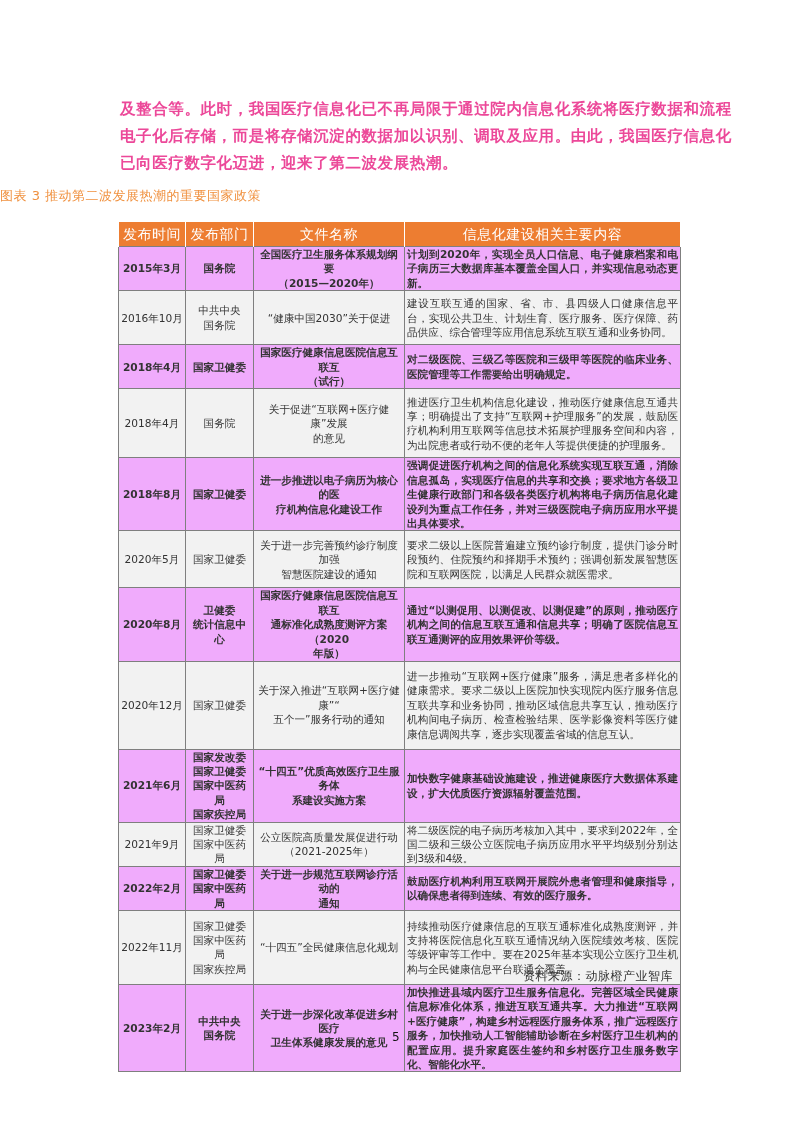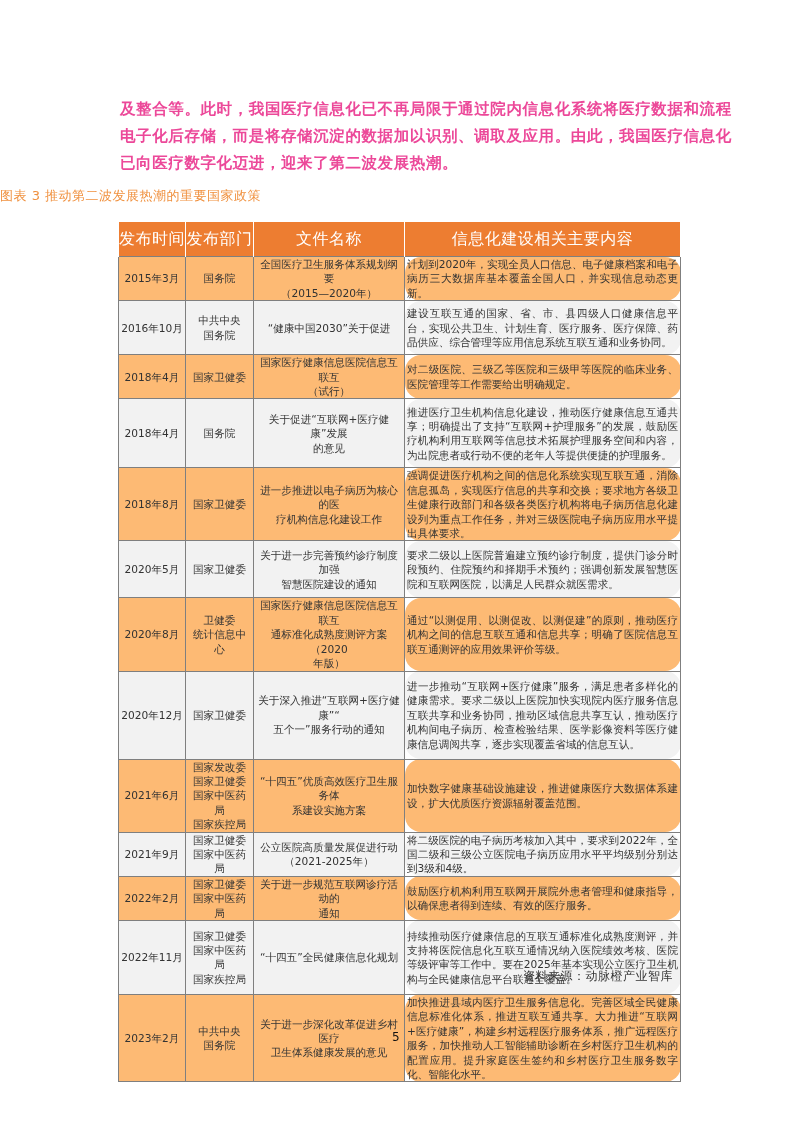--- a/index.html
+++ b/index.html
@@ -5,26 +5,26 @@
   html, body { margin: 0; padding: 0; background: #ffffff; }
   body { width: 793px; height: 1122px; position: relative; overflow: hidden;
          font-family: "DejaVu Sans", "Liberation Sans", sans-serif; color: #262626; }
   .para { position: absolute; left: 120px; top: 96px; width: 560px;
           font-size: 15.5px; line-height: 27px; letter-spacing: 0.6px; color: #ec4899; font-weight: 600; }
   .para span { display: block; white-space: nowrap; }
   .caption { position: absolute; left: 0; width: 793px; top: 187px; text-align: left;
              font-size: 13px; color: #f0913f; letter-spacing: 0.5px; }
   table.policy { position: absolute; left: 118px; top: 222px; width: 562px;
                  border-collapse: collapse; table-layout: fixed; font-size: 10.6px; line-height: 14.4px; }
-  table.policy th { background: #ed7d31; color: #ffffff; font-weight: normal; height: 34px; padding: 0;
-                    border-left: 1px solid #ffffff; border-right: 1px solid #ffffff; font-size: 16px; letter-spacing: 0.5px; }
+  table.policy th { background: #ed7d31; color: #ffffff; font-weight: normal; height: 24px; padding: 0;
+                    border-left: 1px solid #ffffff; border-right: 1px solid #ffffff; font-size: 14px; letter-spacing: 0.5px; }
   table.policy td { border: 1px solid #7f7f7f; padding: 0 2px; vertical-align: middle; color: #333333; }
   table.policy td.c { text-align: center; }
-  table.policy td.content { text-align: justify; padding: 0 2px; border-radius: 16px; }
-  tr.dark td { background: #fdba74; }
+  table.policy td.content { text-align: justify; padding: 0 2px; }
+  tr.dark td { background: #f0abfc; font-weight: bold; }
   tr.light td { background: #f2f2f2; }
   .cellline { display: block; }
   .source { position: absolute; right: 120px; top: 968px; font-size: 12px; color: #333333; letter-spacing: 0.5px; }
   .pageno { position: absolute; left: 392px; top: 1030px; font-size: 12px; color: #111111; }
 </style>
 </head>
 <body>
 
 <div class="para">
   <span>及整合等。此时，我国医疗信息化已不再局限于通过院内信息化系统将医疗数据和流程</span>

